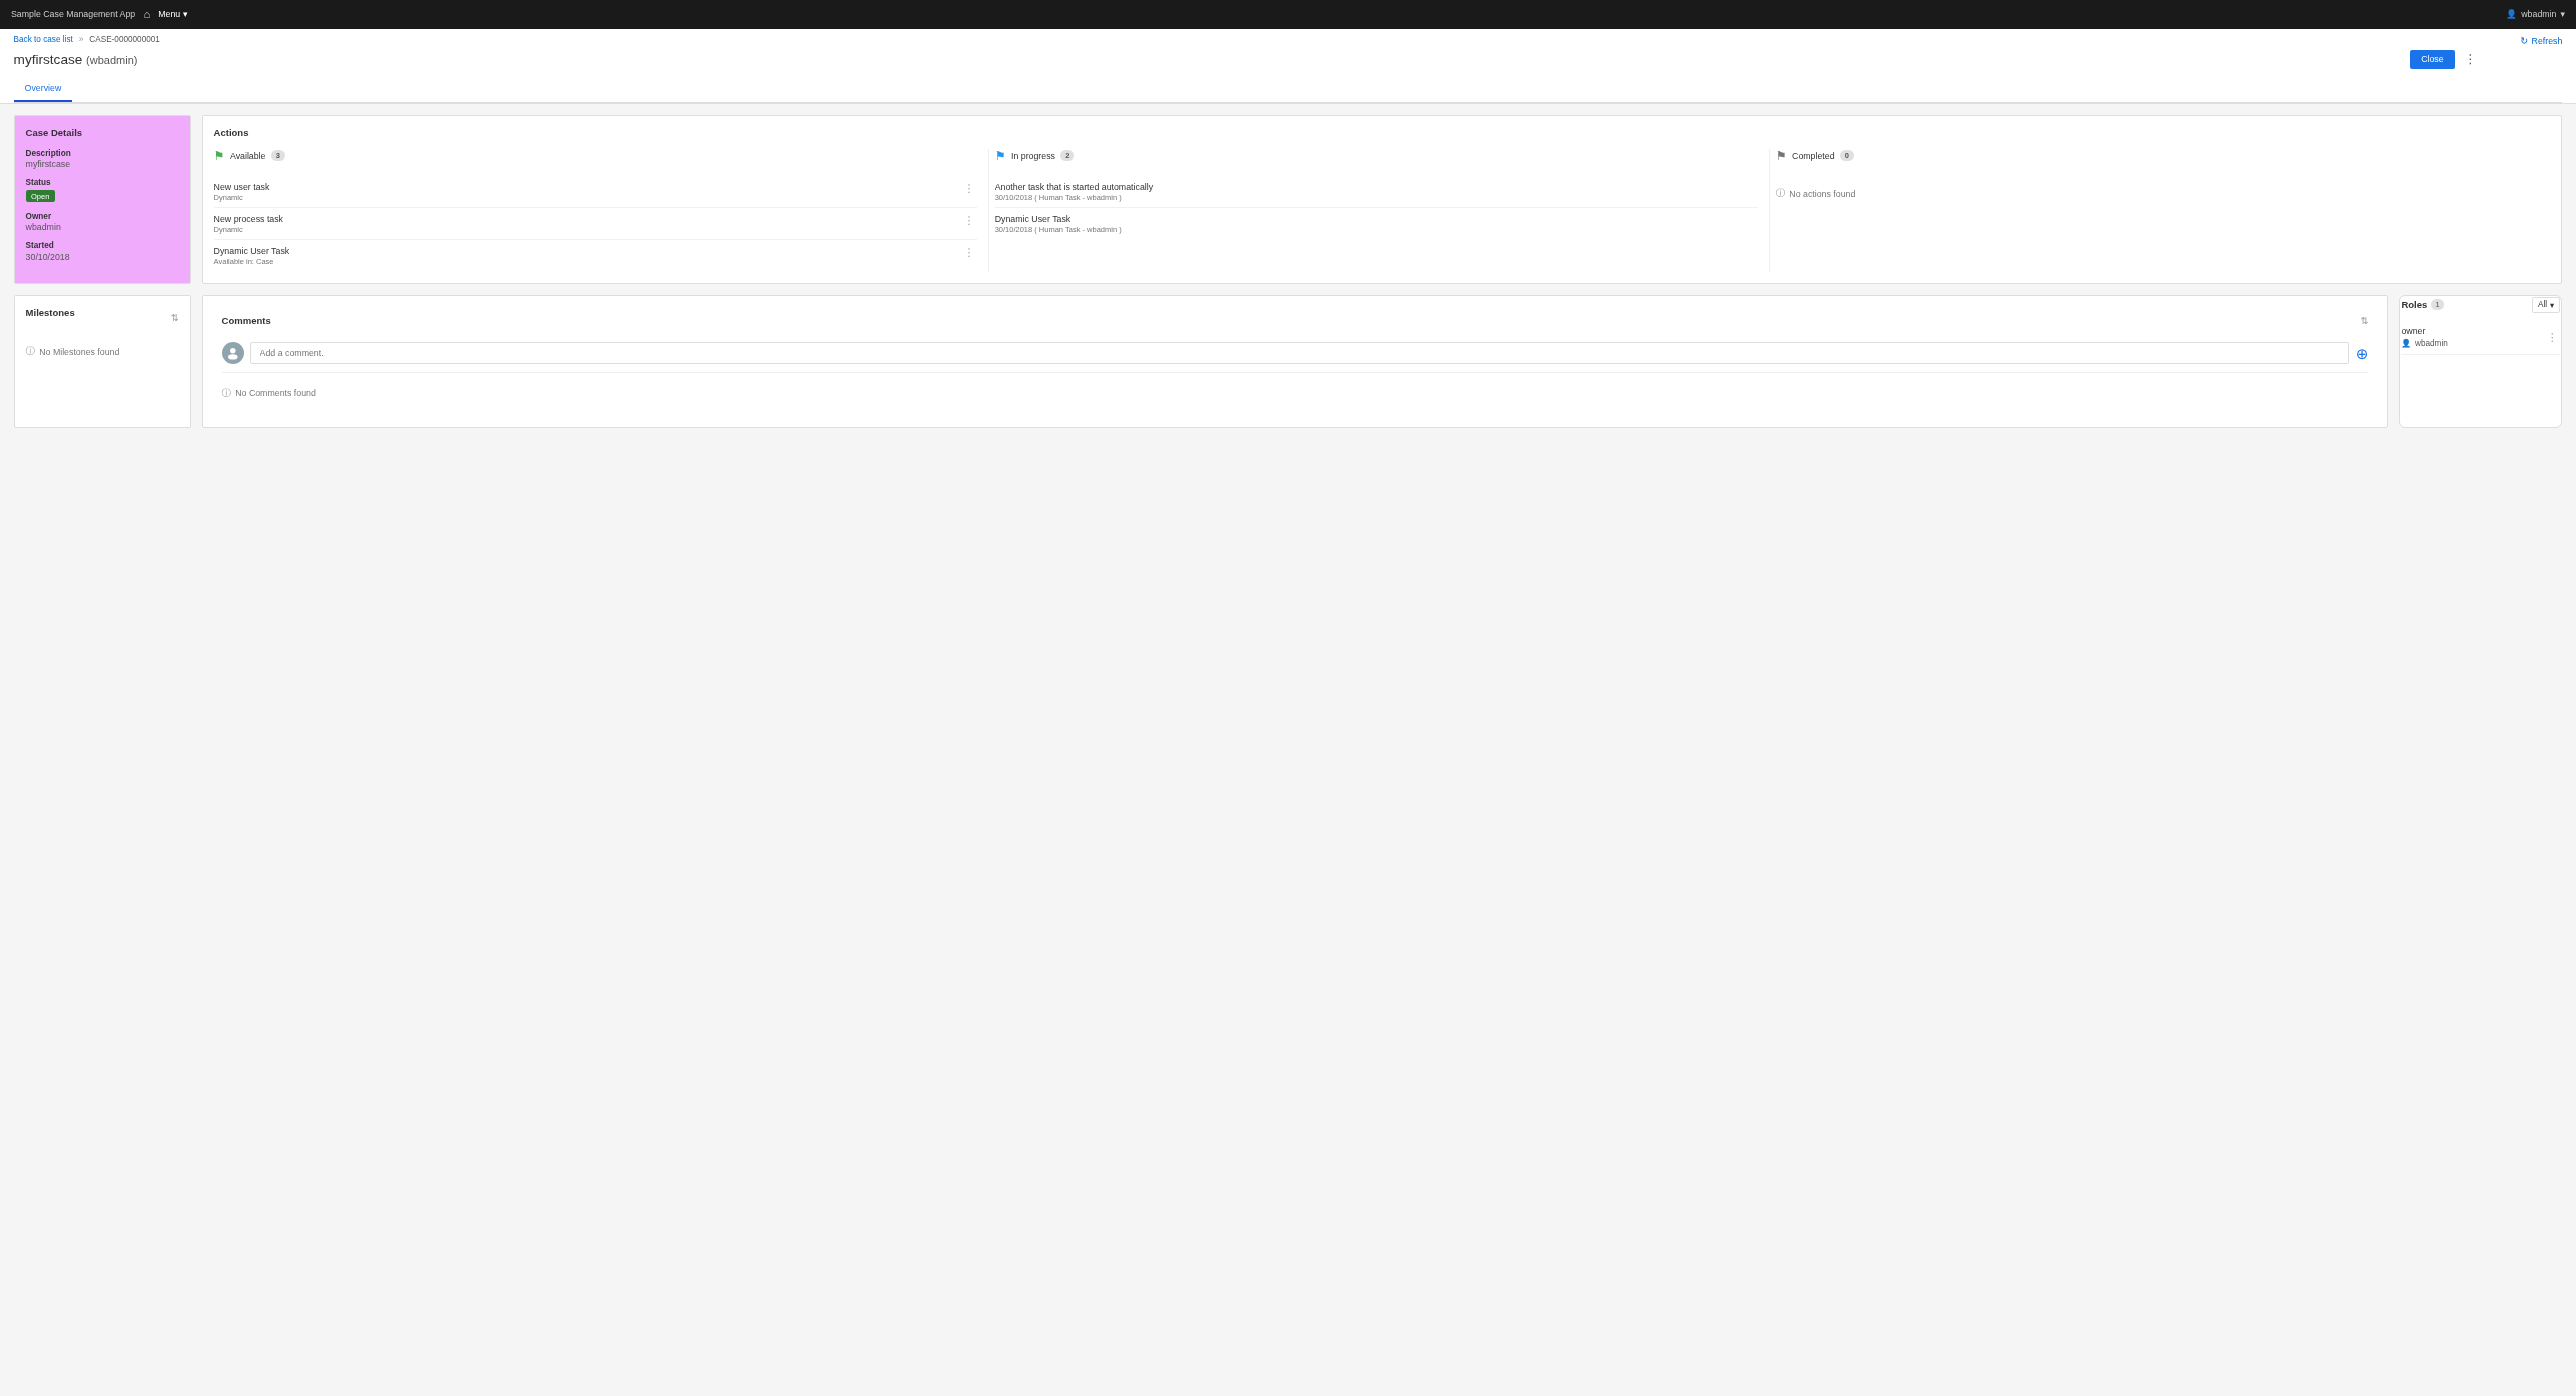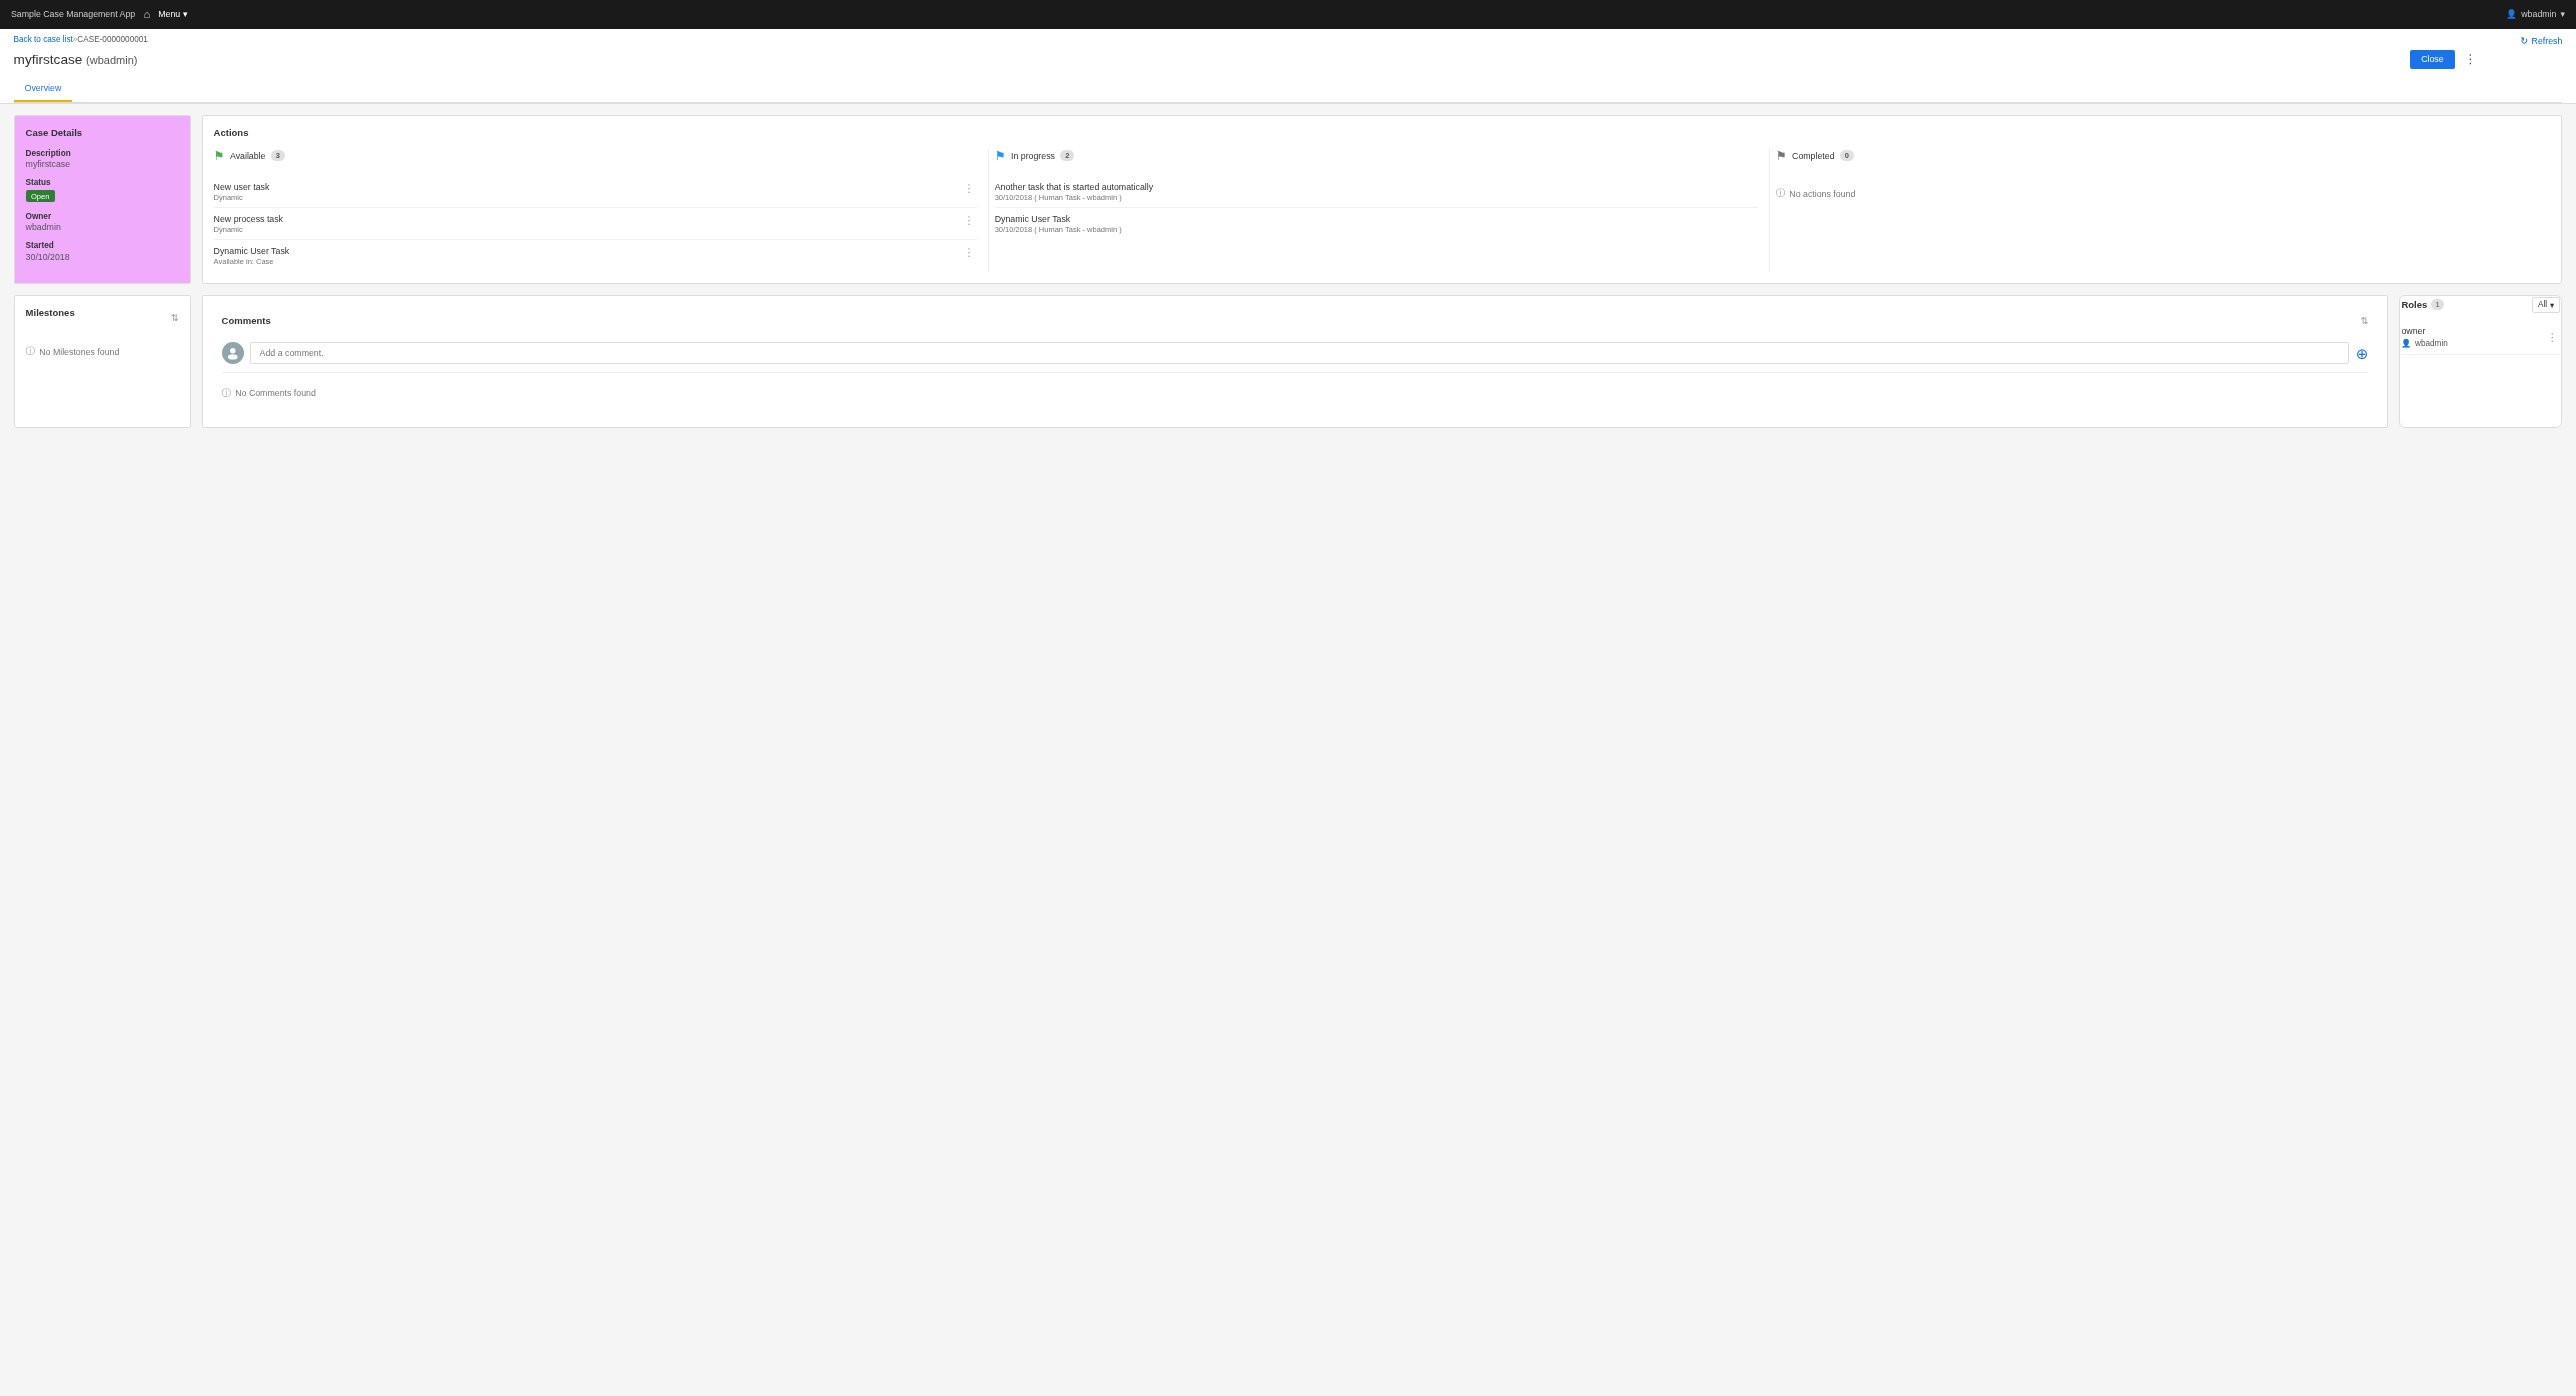--- a/index.html
+++ b/index.html
@@ -13,21 +13,21 @@
       display: flex;
       align-items: center;
       padding: 0 11px;
       justify-content: space-between;
     }
     .navbar-left { display: flex; align-items: center; gap: 8.2px; }
     .navbar-title { font-size: 8.8px; color: #ccc; }
     .navbar-home-icon { color: #ccc; font-size: 11px; cursor: pointer; }
     .navbar-menu { color: #fff; font-size: 8.8px; cursor: pointer; display: flex; align-items: center; gap: 2.7px; }
     .navbar-right { display: flex; align-items: center; gap: 4.1px; color: #ccc; font-size: 8.8px; cursor: pointer; }
-    .breadcrumb { display: flex; align-items: center; gap: 0; font-size: 8.2px; margin-bottom: 5.4px; }
+    .breadcrumb { display: flex; align-items: center; gap: 6px; font-size: 8.2px; margin-bottom: 5.4px; }
     .breadcrumb-link { color: #0066cc; cursor: pointer; text-decoration: none; }
     .breadcrumb-sep { color: #999; }
     .breadcrumb-current { color: #555; }
     .btn-close {
       background: #1a73e8;
       color: #fff;
       border: none;
       padding: 4.1px 11px;
       border-radius: 2px;
       font-size: 8.8px;
@@ -50,21 +50,21 @@
       display: flex;
     }
     .tab {
       padding: 6.8px 11px;
       font-size: 8.8px;
       cursor: pointer;
       border-bottom: 2px solid transparent;
       color: #555;
     }
     .tab.active {
-      border-bottom: 2px solid #eab308;
+      border-bottom: 2px solid #1d4ed8;
       color: #1a73e8;
       font-weight: 500;
     }
 
     
     .main-content {
       padding: 11px 13.6px;
       display: flex;
       gap: 11px;
       flex-direction: column;

